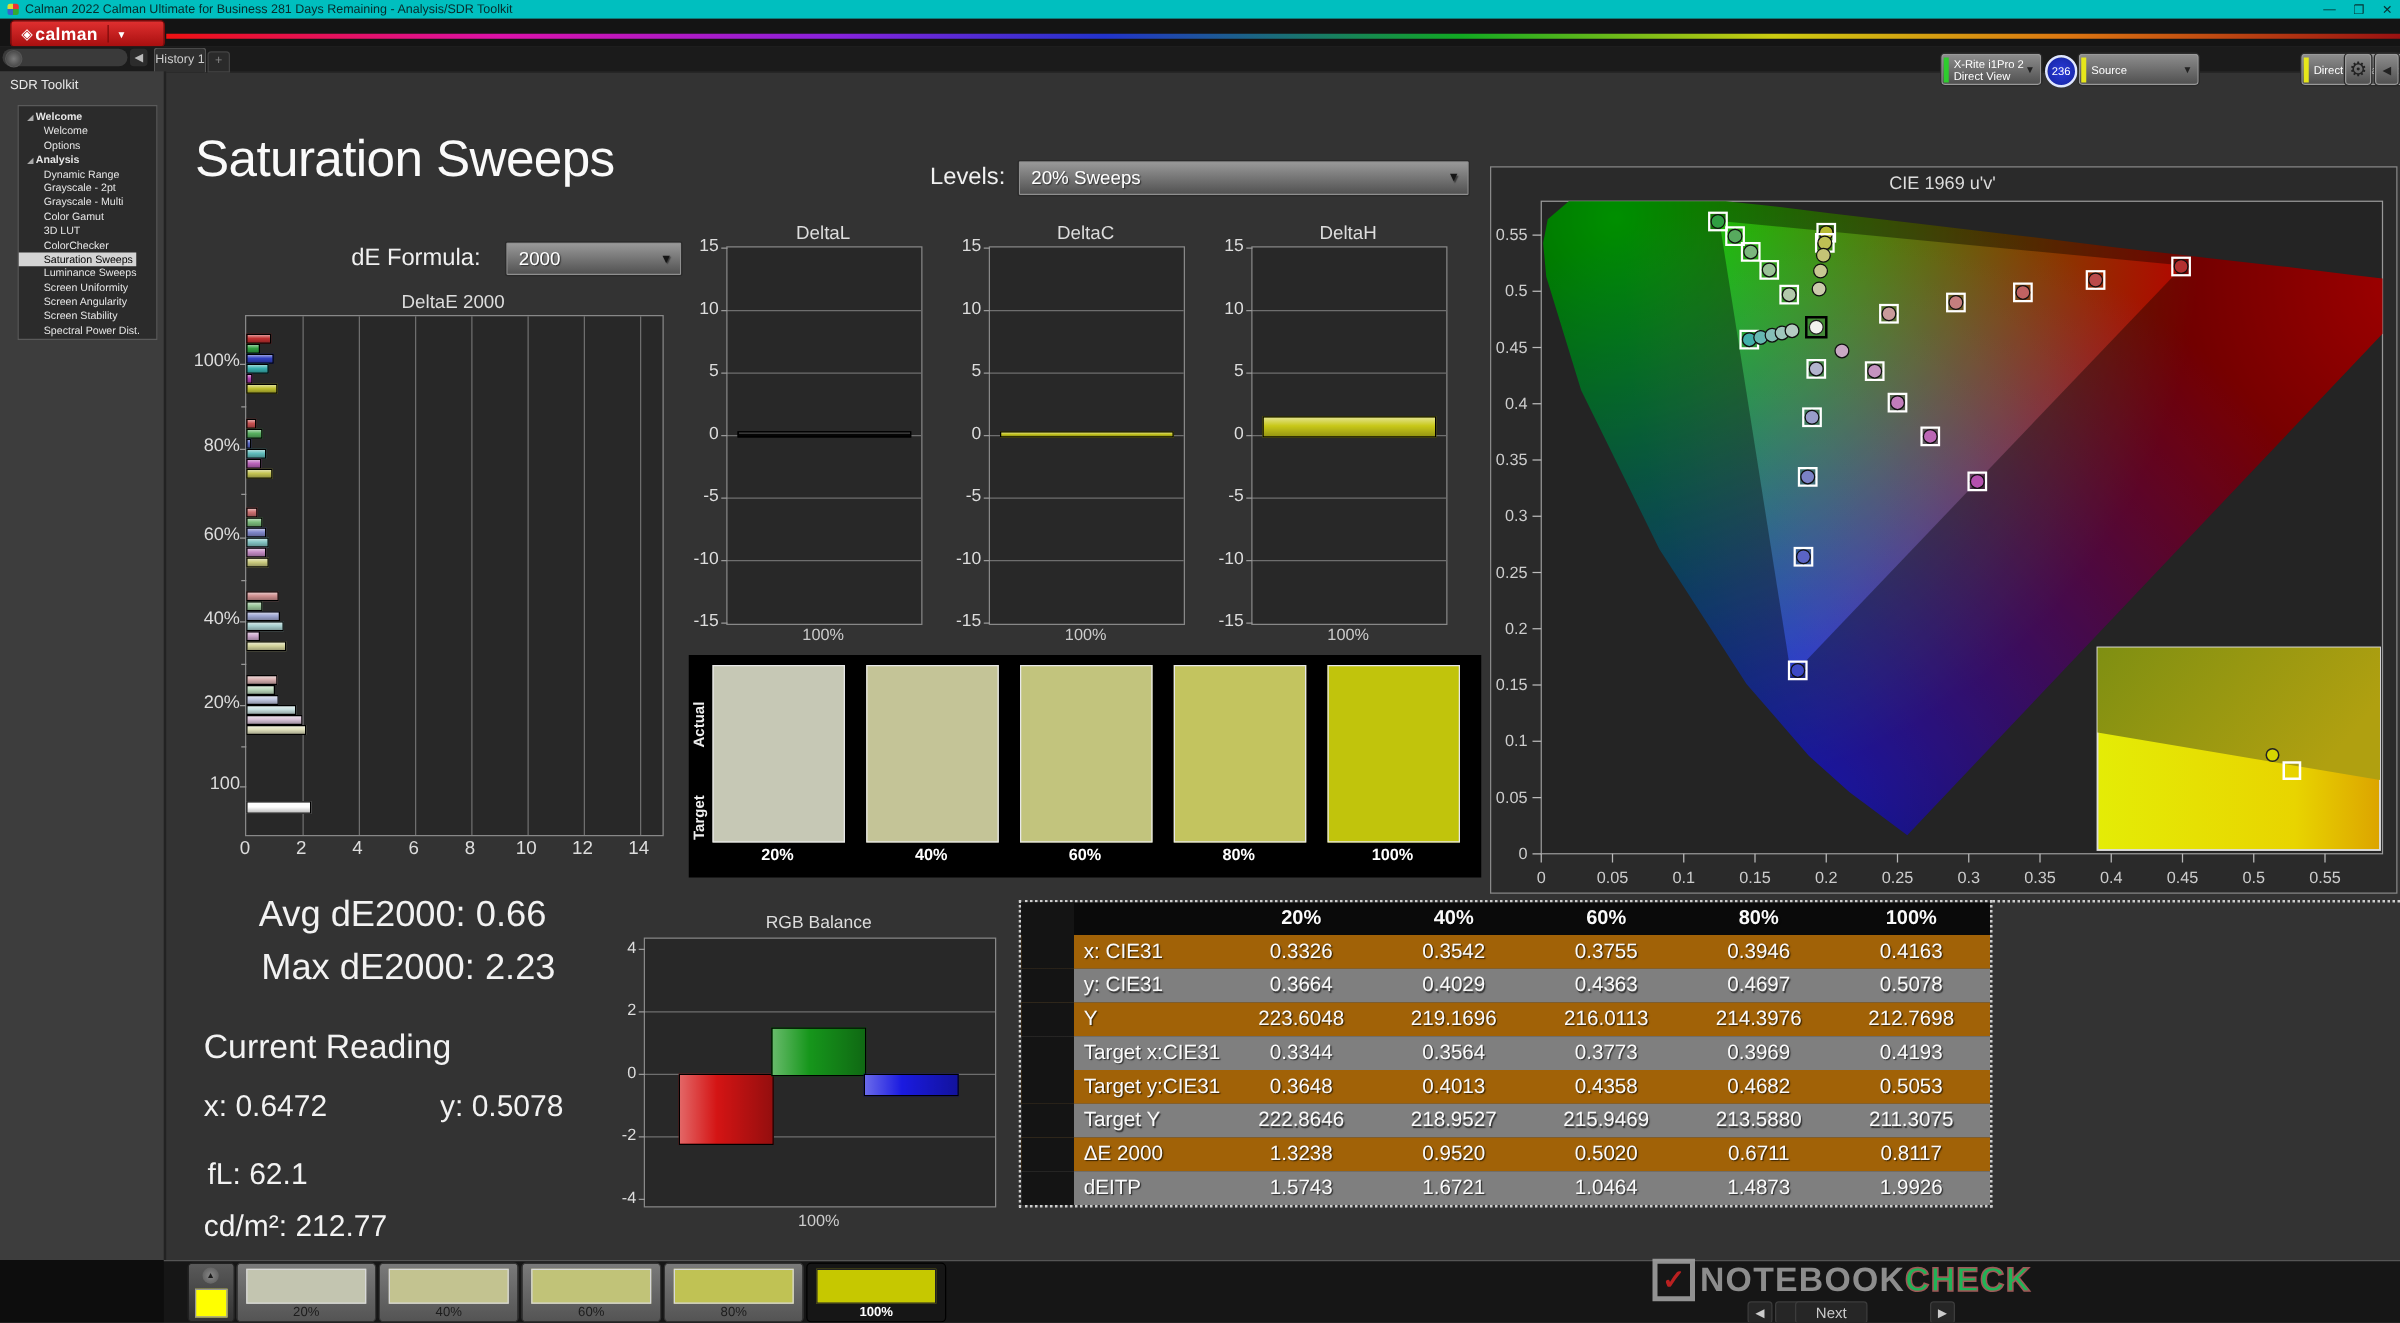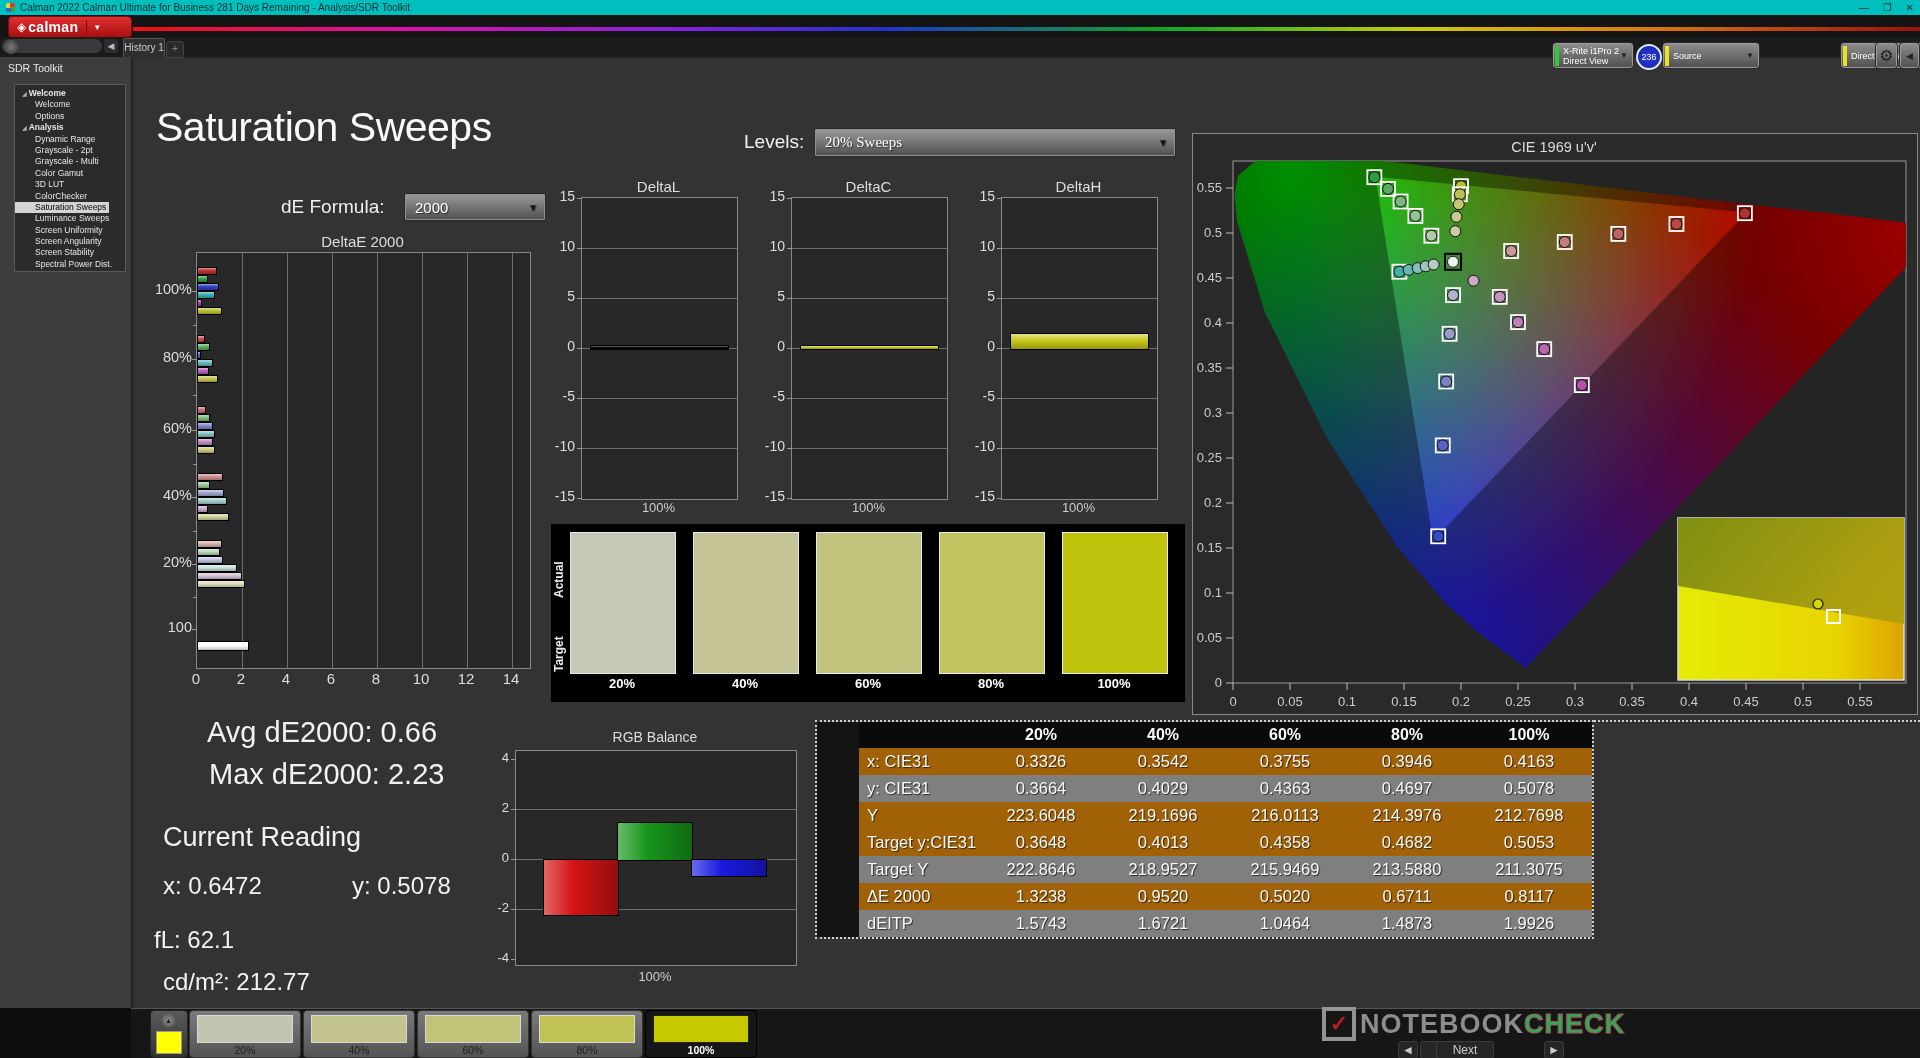--- a/index.html
+++ b/index.html
@@ -188,21 +188,21 @@
       <div class="treeitem sel"><span class="tw">Saturation Sweeps</span></div>
       <div class="treeitem"><span class="tw">Luminance Sweeps</span></div>
       <div class="treeitem"><span class="tw">Screen Uniformity</span></div>
       <div class="treeitem"><span class="tw">Screen Angularity</span></div>
       <div class="treeitem"><span class="tw">Screen Stability</span></div>
       <div class="treeitem"><span class="tw">Spectral Power Dist.</span></div>
     </div>
 
   <div class="abs" id="pagetitle">Saturation Sweeps</div>
   <div class="lbl" style="left:744px;top:131px;">Levels:</div>
-  <div class="dd" style="left:814px;top:128px;width:340px;height:27px;font-family:Liberation Serif, serif;">
+  <div class="dd" style="left:814px;top:128px;width:340px;height:27px;">
     <span>20% Sweeps</span>
     <span class="arr">▼</span>
   </div>
   <div class="lbl" style="left:281px;top:196px;">dE Formula:</div>
   <div class="dd" style="left:404px;top:193px;width:120px;height:26px;">
     <span>2000</span>
     <span class="arr">▼</span>
   </div>
 
   <div id="charts">
@@ -364,21 +364,21 @@
       <div class="axlbl" style="left: 475px; top: 900px; width: 34px; text-align: right; font-size: 13px;">-2</div>
       <div class="axlbl" style="left: 475px; top: 950px; width: 34px; text-align: right; font-size: 13px;">-4</div>
       <div class="axlbl" style="left: 515px; top: 969px; width: 280px; text-align: center; font-size: 13px; color: rgb(204, 204, 204);">100%</div>
     </div>
 
   <div class="bigstat" style="left:207px;top:716px;">Avg dE2000: 0.66</div>
   <div class="bigstat" style="left:209px;top:758px;">Max dE2000: 2.23</div>
   <div class="bigstat" style="left:163px;top:822px;font-size:27px;">Current Reading</div>
   <div class="midstat" style="left:163px;top:872px;">x: 0.6472</div>
   <div class="midstat" style="left:352px;top:872px;">y: 0.5078</div>
-  <div class="midstat" style="left:154px;top:926px;">fL: 62.1</div>
+  <div class="midstat" style="left:166px;top:926px;">fL: 62.1</div>
   <div class="midstat" style="left:163px;top:968px;">cd/m²: 212.77</div>
 
   <div class="abs" id="swpanel">
     <span class="swv" style="top:18px;height:76px;">Actual</span>
     <span class="swv" style="top:92px;height:76px;">Target</span>
   <div class="swatch" style="left: 19px; width: 104px; background: rgb(198, 200, 181);"></div>
       <div class="swlbl" style="left: 19px; width: 104px;">20%</div>
       <div class="swatch" style="left: 142px; width: 104px; background: rgb(196, 196, 151);"></div>
       <div class="swlbl" style="left: 142px; width: 104px;">40%</div>
       <div class="swatch" style="left: 265px; width: 104px; background: rgb(194, 196, 125);"></div>
@@ -571,20 +571,28 @@
         <div class="tcell val">0.5078</div>
       </div>
       <div class="trow odd">
         <div class="tcell lab">Y</div>
         <div class="tcell val">223.6048</div>
         <div class="tcell val">219.1696</div>
         <div class="tcell val">216.0113</div>
         <div class="tcell val">214.3976</div>
         <div class="tcell val">212.7698</div>
       </div>
+      <div class="trow even">
+        <div class="tcell lab">Target x:CIE31</div>
+        <div class="tcell val">0.3344</div>
+        <div class="tcell val">0.3564</div>
+        <div class="tcell val">0.3773</div>
+        <div class="tcell val">0.3969</div>
+        <div class="tcell val">0.4193</div>
+      </div>
       <div class="trow odd">
         <div class="tcell lab">Target y:CIE31</div>
         <div class="tcell val">0.3648</div>
         <div class="tcell val">0.4013</div>
         <div class="tcell val">0.4358</div>
         <div class="tcell val">0.4682</div>
         <div class="tcell val">0.5053</div>
       </div>
       <div class="trow even">
         <div class="tcell lab">Target Y</div>

